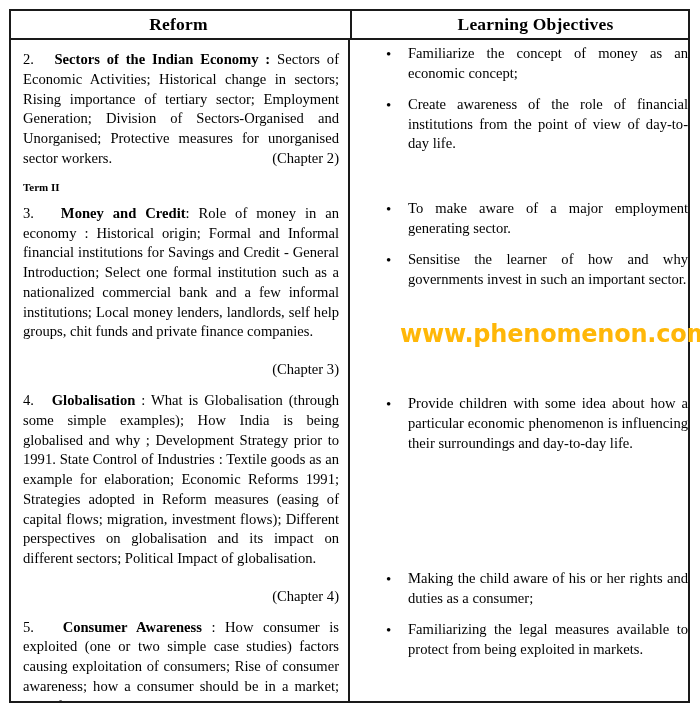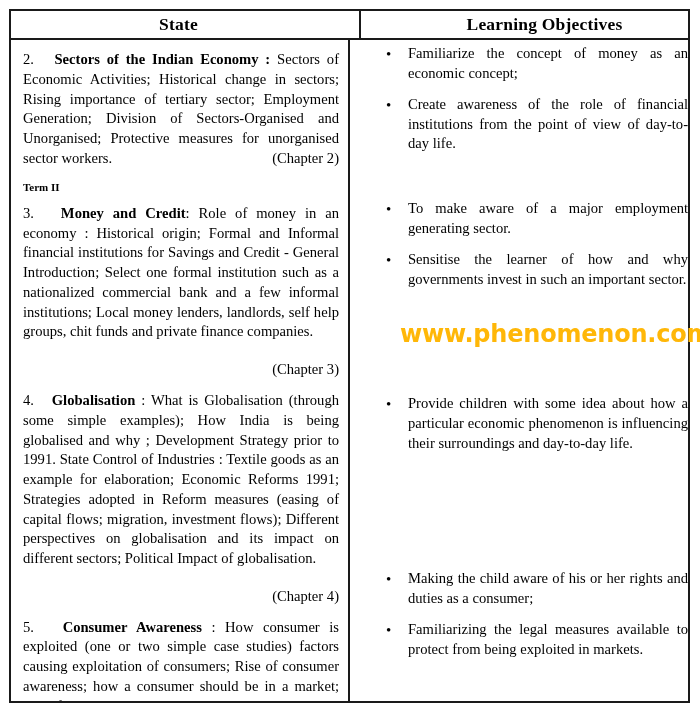--- a/index.html
+++ b/index.html
@@ -49,21 +49,21 @@
     top: 0;
     height: 100%;
     display: flex;
     align-items: center;
     justify-content: center;
     font-weight: bold;
     font-size: 17.5px;
     letter-spacing: 0.2px;
   }
   .header-cell.left  { left: 0px;   width: 335px; }
-  .header-cell.right { left: 348px; width: 340px;
+  .header-cell.right { left: 339px; width: 340px;
                        border-left: 2px solid #1a1a1a; box-sizing: border-box; padding-left: 29px; }
 
   
   .body-row {
     position: absolute;
     left: 0;
     top: 29px;
     right: 0;
     bottom: 0;
   }
@@ -157,21 +157,21 @@
     z-index: 5;
   }
 </style>
 </head>
 <body>
 
 <div class="syllabus-table">
   <div class="table-inner">
 
     <div class="header-row">
-      <div class="header-cell left">State</div>
+      <div class="header-cell left">Reform</div>
       <div class="header-cell right">Learning Objectives</div>
     </div>
 
     <div class="body-row">
 
       <div class="col themes">
 
         <div class="theme-entry">
           <span class="num">2.</span>
           <span>&nbsp;&nbsp;</span><span class="title">Sectors of the Indian Economy :</span><span> Sectors of Economic Activities; Historical change in sectors; Rising importance of tertiary sector; Employment Generation; Division of Sectors-Organised and Unorganised; Protective measures for unorganised sector workers.</span>

